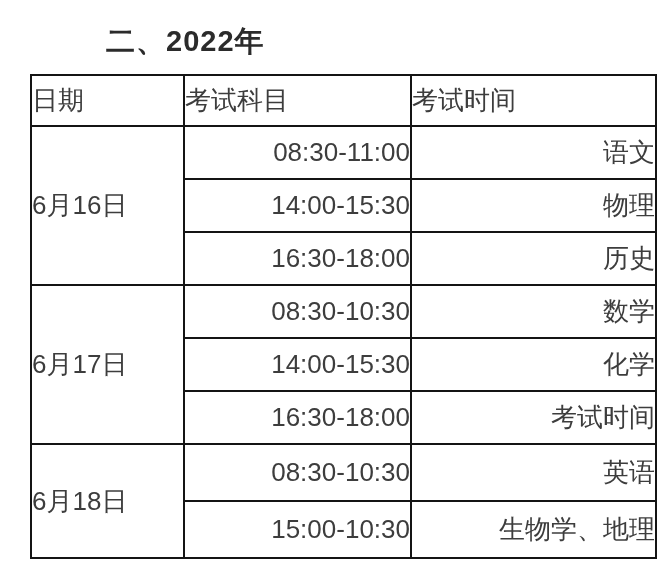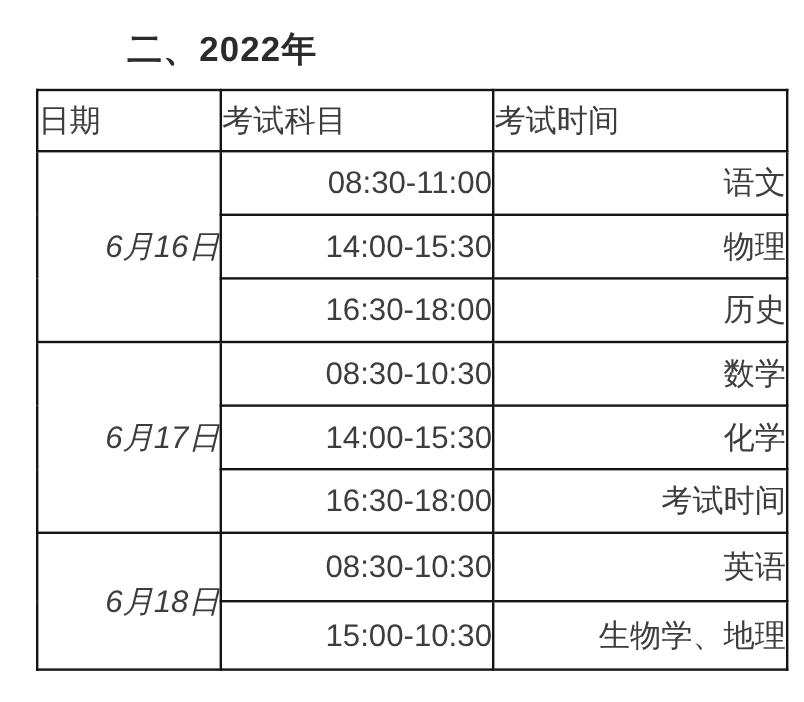--- a/index.html
+++ b/index.html
@@ -46,22 +46,21 @@
     white-space: nowrap;
   }
   table.schedule thead tr { height: 51px; }
   table.schedule tbody tr { height: 53px; }
   table.schedule tbody tr.tall { height: 57px; }
   th.h-date, th.h-time, th.h-subject {
     text-align: left;
     padding-left: 7px;
   }
   td.date-cell {
-    text-align: right;
-    font-style: italic;
+    text-align: left;
   }
   td.time-cell,
   td.subject-cell {
     text-align: right;
     padding-left: 6px;
   }
 </style>
 </head>
 <body>
 

